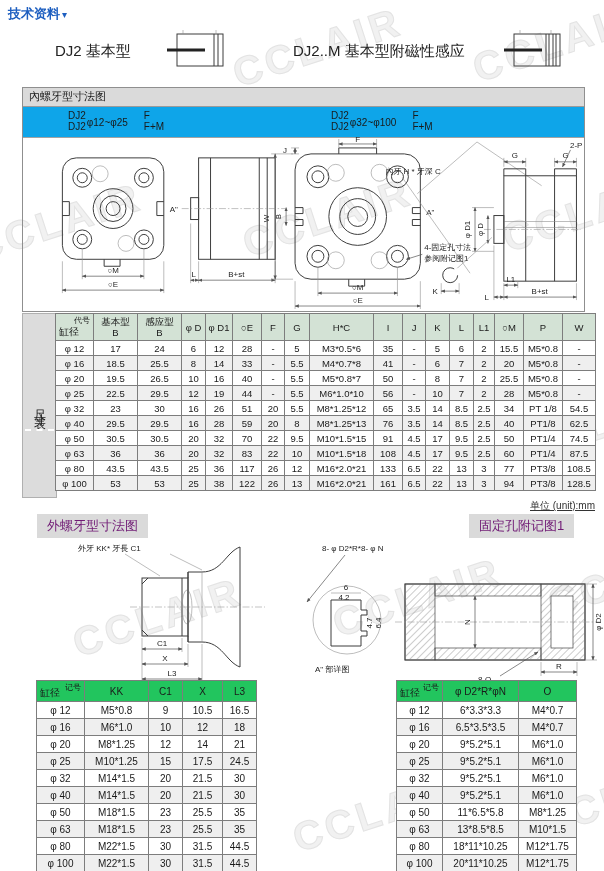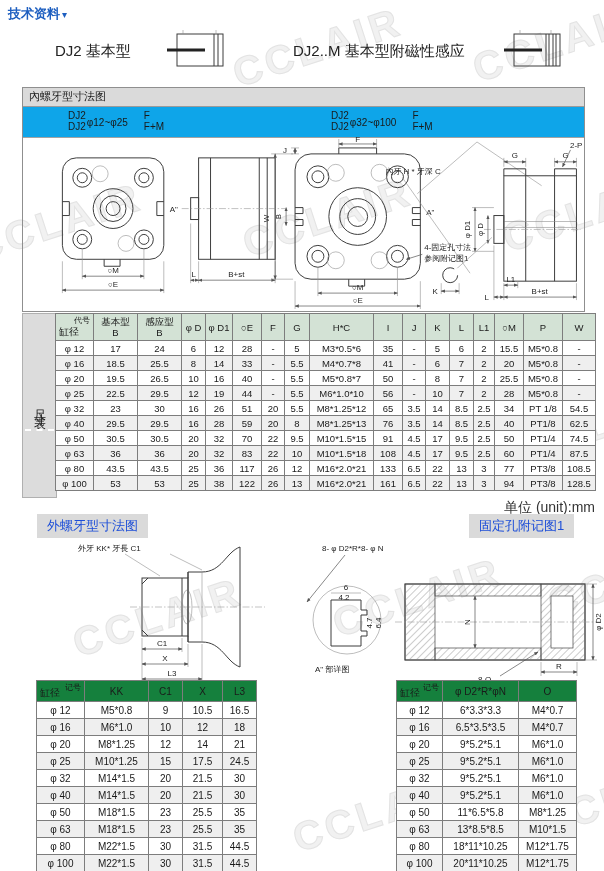--- a/index.html
+++ b/index.html
@@ -32,27 +32,27 @@
   .sizet th,.sizet td{border:1px solid #7d7d7d;font-size:9.5px;text-align:center;
                       padding:0;white-space:nowrap;overflow:hidden;}
   .sizet thead th{background:#d3e2d5;height:26px;font-weight:normal;}
   .sizet td{height:14px;background:#fff;}
   .sizet tbody tr:nth-child(even) td{background:#efefef;}
   .hd2 div{line-height:11px;}
   .diag{position:relative;background-color:#d3e2d5;
         background-image:linear-gradient(to bottom right,transparent calc(50% - .6px),#777 calc(50% - .6px),#777 calc(50% + .6px),transparent calc(50% + .6px));font-family:Liberation Mono, monospace;}
   .diag .ctop{position:absolute;top:1px;right:3px;font-size:8px;}
   .diag .cbot{position:absolute;bottom:1px;left:3px;font-size:10px;}
-  .unit{left:470px;top:499px;width:125px;text-align:right;font-size:14px;color:#333;}
-  .sec-hd{background:#dadada;font-size:13px;padding:3px 10px;color:#1d4ed8;}
+  .unit{left:470px;top:499px;width:125px;text-align:right;font-size:10px;color:#333;text-decoration:underline;}
+  .sec-hd{background:#dadada;font-size:13px;padding:3px 10px;color:#701a75;}
   .ext-hd{left:37px;top:514px;} .fix-hd{left:469px;top:514px;}
   .extsvg{left:30px;top:540px;} .fixsvg{left:295px;top:540px;}
   .smt th,.smt td{border:1px solid #7d7d7d;text-align:center;font-size:10px;
                   padding:0;white-space:nowrap;overflow:hidden;}
-  .smt thead th{background:#15803d;height:20px;font-weight:normal;}
+  .smt thead th{background:#22c55e;height:20px;font-weight:normal;}
   .smt td{height:16px;background:#fff;}
   .smt tbody tr:nth-child(even) td{background:#efefef;}
   .kkt{left:36px;top:680px;width:220px;}
   .holet{left:396px;top:680px;width:180px;}
   .ln{stroke:#3c3c3c;fill:none;stroke-width:1;}
   .tn{stroke:#909090;fill:none;stroke-width:.6;}
   .dm{stroke:#555;fill:none;stroke-width:.7;marker-start:url(#a1);marker-end:url(#a1);}
   .ld{stroke:#555;fill:none;stroke-width:.7;marker-end:url(#a1);}
   .ctl{stroke:#9a9a9a;fill:none;stroke-width:.6;stroke-dasharray:7 2 1.5 2;}
   svg text{font-size:8px;fill:#222;font-family:"Liberation Sans","DejaVu Sans",sans-serif;}

